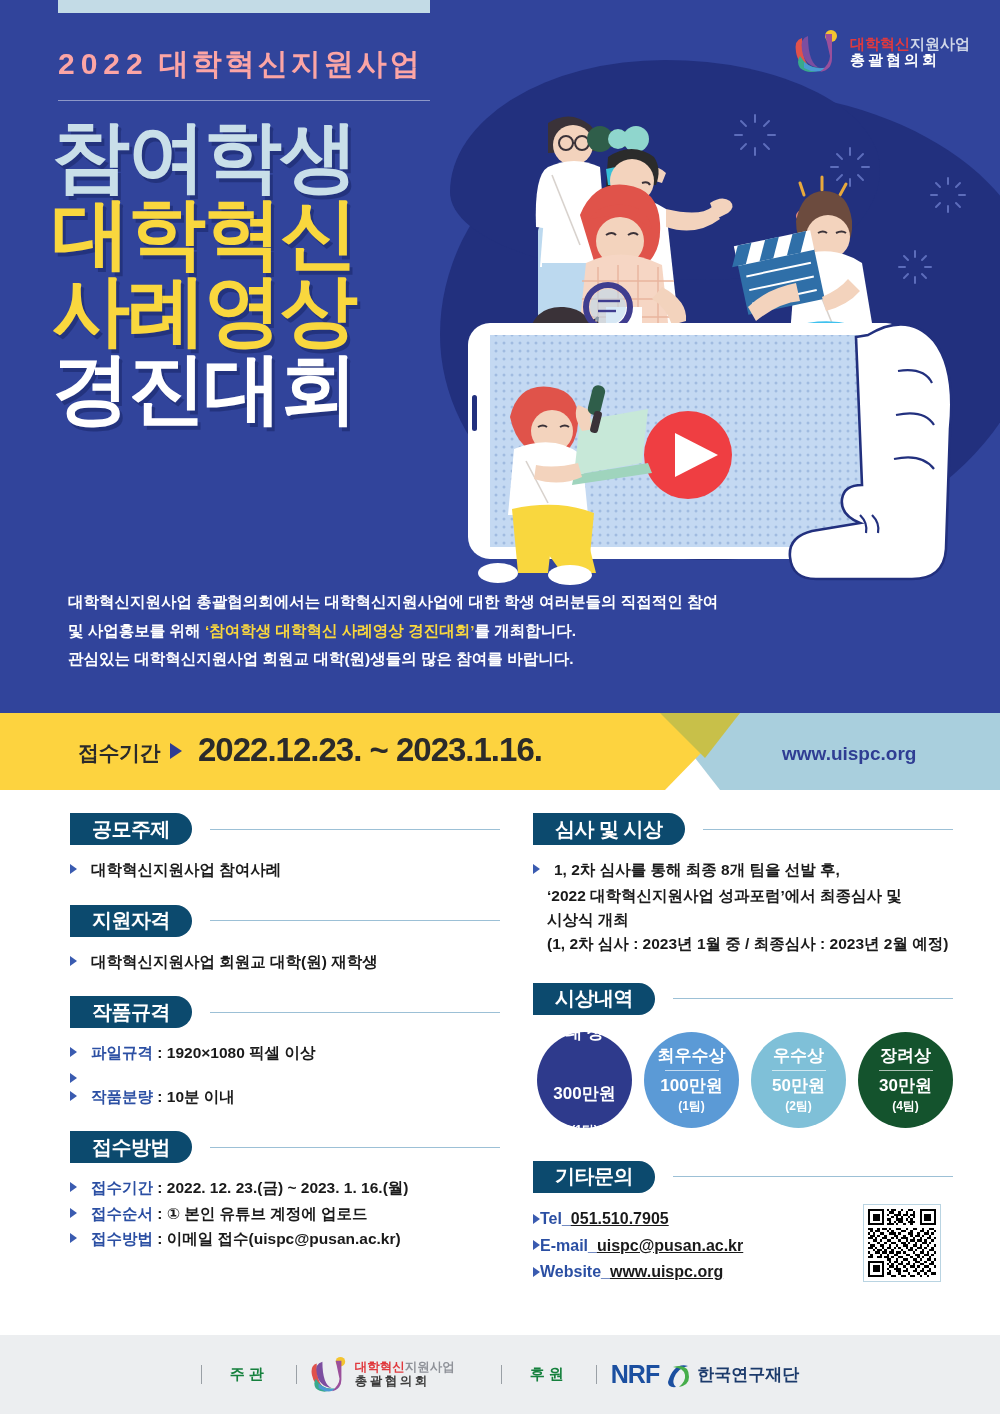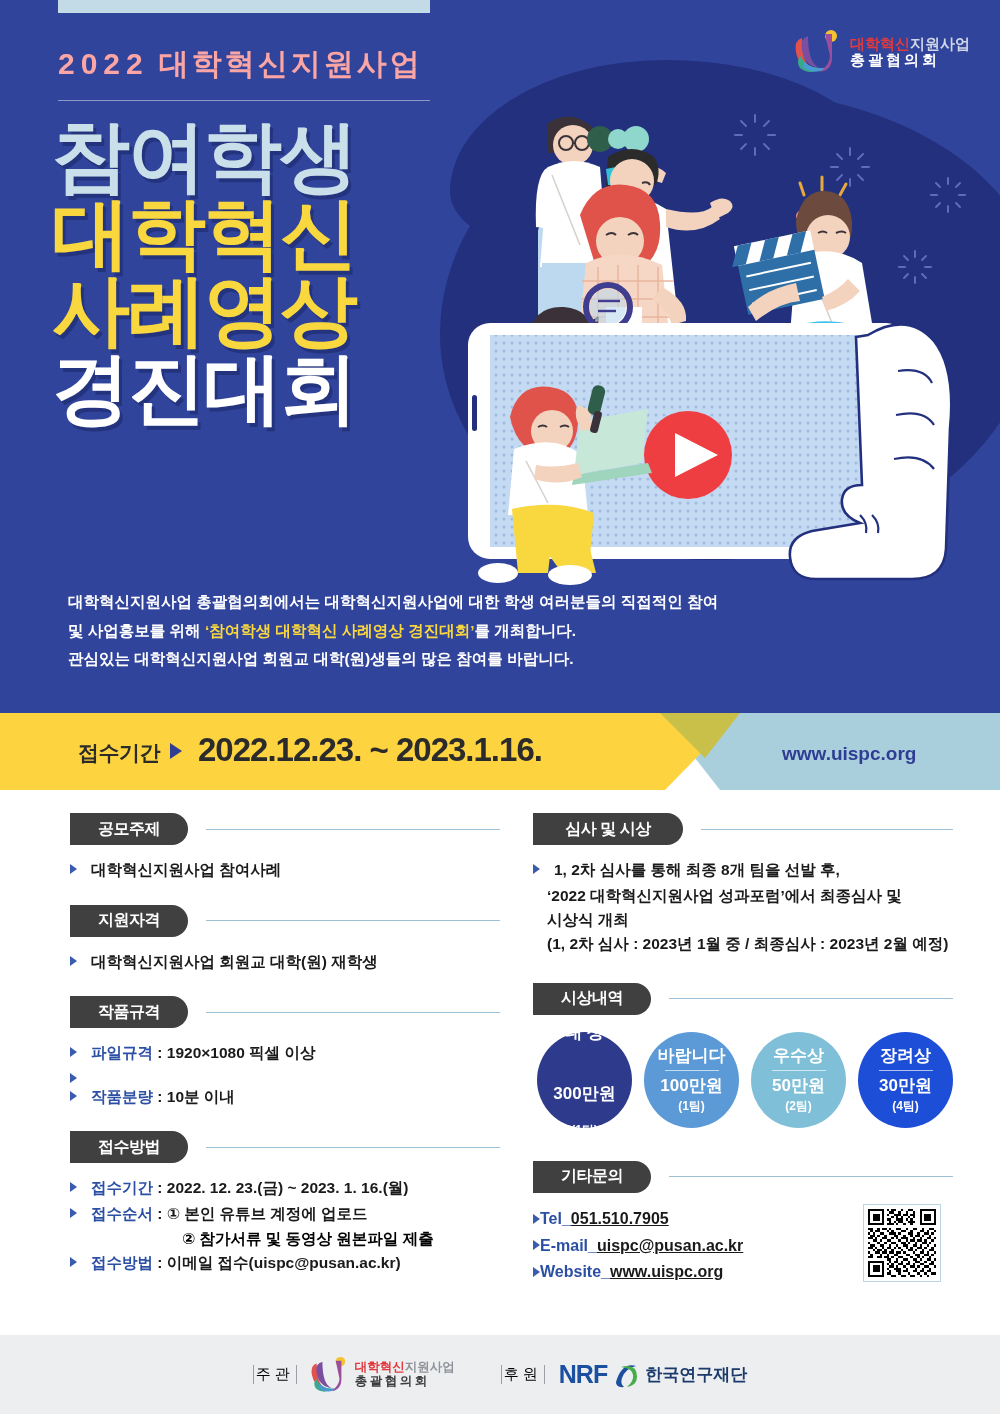--- a/index.html
+++ b/index.html
@@ -107,23 +107,23 @@
   
   .content { position:absolute; left:0; top:790px; width:1000px; height:545px; background:#fff; }
 
   .col-left { position:absolute; left:70px; top:22px; width:430px; }
   .col-right { position:absolute; left:533px; top:22px; width:420px; }
 
   .sec { position:relative; margin-bottom:22px; }
   .sec-head { position:relative; height:34px; display:flex; align-items:center; }
   .tab {
     height:32px; min-width:118px; padding:0 22px;
-    background:#404040; border-radius:0 16px 16px 0;
+    background:#0c4a6e; border-radius:0 16px 16px 0;
     display:flex; align-items:center; justify-content:center;
-    color:#ffffff; font-size:16px; font-weight:bold; letter-spacing:-0.5px;
+    color:#ffffff; font-size:20px; font-weight:bold; letter-spacing:-0.5px;
     white-space:nowrap;
   }
   .tab.wide { min-width:150px; }
   .tab-line { flex:1; height:1px; background:#9cc0d6; margin-left:18px; }
 
   .items { margin-top:12px; }
   .bullet-row {
     display:flex; align-items:flex-start; gap:7px;
     font-size:15.5px; line-height:1.52; color:#1a1a1a; margin-bottom:2px;
   }
@@ -172,22 +172,22 @@
   }
   .qr svg { display:block; width:100%; height:100%; }
 
   
   .footer {
     position:absolute; left:0; top:1335px; width:1000px; height:79px;
     background:#eceef0; display:flex; align-items:center; justify-content:center; gap:46px;
   }
   .f-group { display:flex; align-items:center; gap:14px; }
   .f-tag {
-    font-size:15px; font-weight:normal; color:#000000; letter-spacing:4px;
-    padding:0 2px; border-left:1px solid #9aa0a6; border-right:1px solid #9aa0a6;
+    font-size:15px; font-weight:bold; color:#15803d; letter-spacing:4px;
+    padding:0 28px; border-left:1px solid #9aa0a6; border-right:1px solid #9aa0a6;
   }
   .f-logo { display:flex; align-items:center; gap:6px; }
   .f-logo-text { line-height:1.1; }
   .f-l1 { font-size:12.5px; font-weight:bold; white-space:nowrap; }
   .f-l1 .r { color:#e0393e; }
   .f-l1 .g { color:#8f9299; }
   .f-l2 { font-size:12.5px; font-weight:bold; color:#3c3c3c; letter-spacing:2.5px; }
   .nrf-word { font-size:25px; font-weight:900; color:#1b4fa0; letter-spacing:-1px; }
   .nrf-kr { font-size:17px; font-weight:bold; color:#1b3a6b; }
 </style>
@@ -512,21 +512,20 @@
         </div>
         <div class="items">
           <div class="bullet-row">
             <span class="tri"></span>
             <span class="txt"><span class="lbl">접수기간</span><b> : 2022. 12. 23.(금) ~ 2023. 1. 16.(월)</b></span>
           </div>
           <div class="bullet-row">
             <span class="tri"></span>
             <span class="txt"><span class="lbl">접수순서</span><span> : ① 본인 유튜브 계정에 업로드</span></span>
           </div>
-          <div class="indent">② 참가서류 및 동영상 원본파일 제출</div>
           <div class="bullet-row">
             <span class="tri"></span>
             <span class="txt"><span class="lbl">접수방법</span><span> : 이메일 접수(uispc@pusan.ac.kr)</span></span>
           </div>
         </div>
       </div>
     </div>
 
     <div class="col-right">
 
@@ -552,32 +551,32 @@
           <div class="tab-line"></div>
         </div>
         <div class="prizes">
           <div class="prize" style="background:#2e3a8c;gap:16px;">
             <div class="p-name">대 상</div>
             <div class="p-rule"></div>
             <div class="p-amt">300만원</div>
             <div class="p-team">(1팀)</div>
           </div>
           <div class="prize" style="background:#5b9ad6;">
-            <div class="p-name">바랍니다</div>
+            <div class="p-name">최우수상</div>
             <div class="p-rule"></div>
             <div class="p-amt">100만원</div>
             <div class="p-team">(1팀)</div>
           </div>
           <div class="prize" style="background:#7fc0d8;">
             <div class="p-name">우수상</div>
             <div class="p-rule"></div>
             <div class="p-amt">50만원</div>
             <div class="p-team">(2팀)</div>
           </div>
-          <div class="prize" style="background:#1d4ed8;">
+          <div class="prize" style="background:#14532d;">
             <div class="p-name">장려상</div>
             <div class="p-rule"></div>
             <div class="p-amt">30만원</div>
             <div class="p-team">(4팀)</div>
           </div>
         </div>
       </div>
 
       <div class="sec" style="margin-top:32px;">
         <div class="sec-head">

